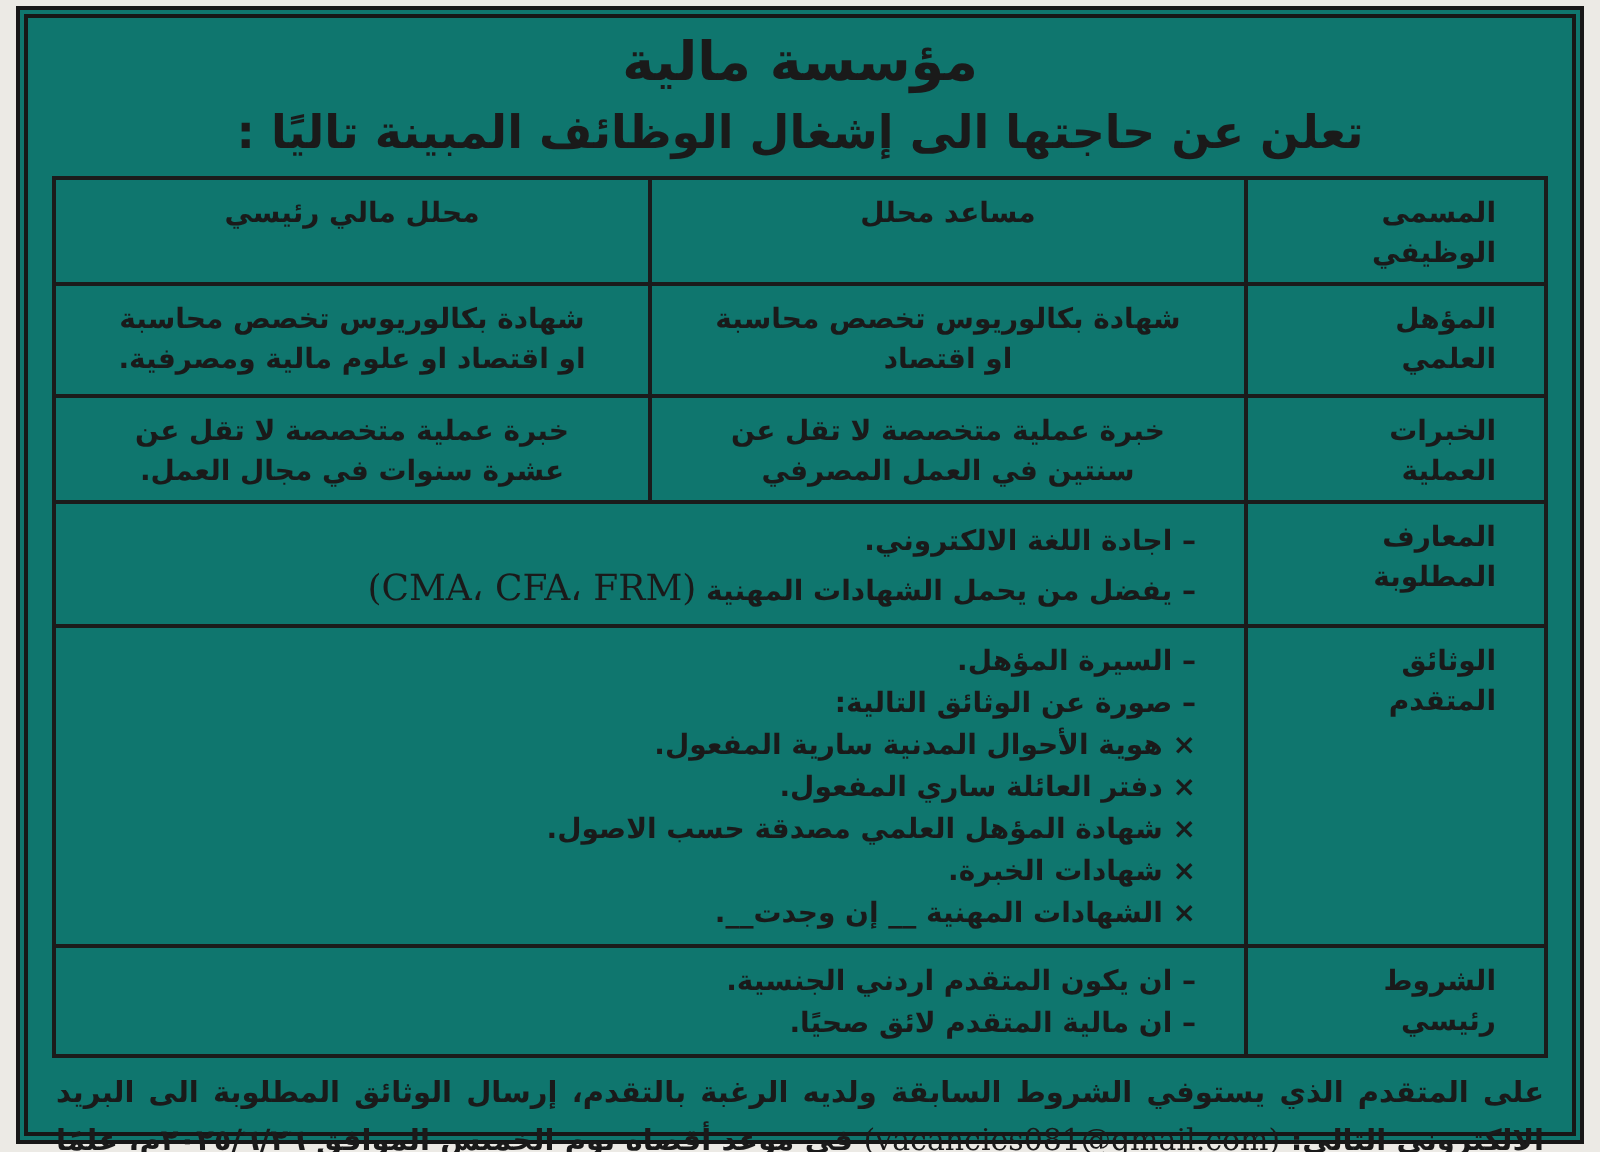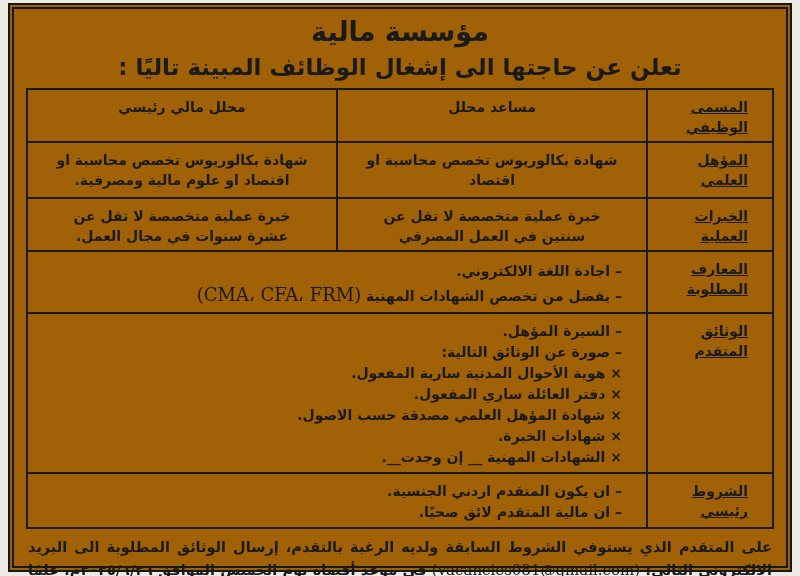--- a/index.html
+++ b/index.html
@@ -2,37 +2,37 @@
 <html lang="ar" dir="rtl"><head>
 <meta charset="utf-8">
 <style>
   * { margin:0; padding:0; box-sizing:border-box; }
   html,body { width:800px; height:576px; }
   body { background:#eceae5; font-family:"DejaVu Sans", sans-serif; color:#1a1a1a; }
   .page { width:800px; height:576px; padding:3px 8px 4px; }
   .ad-frame {
     width:100%; height:100%;
     border:6px double #171717;
-    background:#a16207;
+    background:#0f766e;
     padding:4px 12px 6px;
     display:flex; flex-direction:column;
   }
   .titles { text-align:center; padding:3px 0 8px; }
   .title-1 { font-size:27px; font-weight:bold; letter-spacing:0; }
   .title-2 { font-size:23px; font-weight:bold; margin-top:7px; }
 
   table.job-table { width:100%; border-collapse:collapse; table-layout:fixed; }
   .job-table th, .job-table td {
     border:2px solid #1b1b1b;
     font-size:14px; font-weight:bold;
     vertical-align:top;
     padding:7px 24px 4px;
     line-height:20px;
   }
-  .job-table th { text-align:right; width:126px;text-decoration:underline; }
+  .job-table th { text-align:right; width:150px; }
   .job-table td.center { text-align:center; }
   .job-table td.merged { text-align:right; }
   tr.r1 { height:37px; } tr.r2 { height:56px; } tr.r3 { height:52px; }
   tr.r4 { height:58px; } tr.r5 { height:154px; } tr.r6 { height:52px; }
   tr.r4 .line { line-height:24px; }
   .line { line-height:21px; }
   .latin { font-family:"DejaVu Serif", serif; font-weight:normal; unicode-bidi:isolate; }
   .certs { font-size:18px; }
   .email { font-size:15px; }
 
@@ -69,21 +69,21 @@
       </tr>
       <tr class="r3">
         <th>الخبرات العملية</th>
         <td class="center">خبرة عملية متخصصة لا تقل عن سنتين في العمل المصرفي</td>
         <td class="center">خبرة عملية متخصصة لا تقل عن عشرة سنوات في مجال العمل.</td>
       </tr>
       <tr class="r4">
         <th>المعارف المطلوبة</th>
         <td class="merged" colspan="2">
           <div class="line">– اجادة اللغة الالكتروني.</div>
-          <div class="line"><span>– يفضل من تخصص الشهادات المهنية </span><span class="latin certs" dir="ltr">(CMA، CFA، FRM)</span></div>
+          <div class="line"><span>– يفضل من يحمل الشهادات المهنية </span><span class="latin certs" dir="ltr">(CMA، CFA، FRM)</span></div>
         </td>
       </tr>
       <tr class="r5">
         <th>الوثائق المتقدم</th>
         <td class="merged" colspan="2">
           <div class="line">– السيرة المؤهل.</div>
           <div class="line">– صورة عن الوثائق التالية:</div>
           <div class="line">× هوية الأحوال المدنية سارية المفعول.</div>
           <div class="line">× دفتر العائلة ساري المفعول.</div>
           <div class="line">× شهادة المؤهل العلمي مصدقة حسب الاصول.</div>

